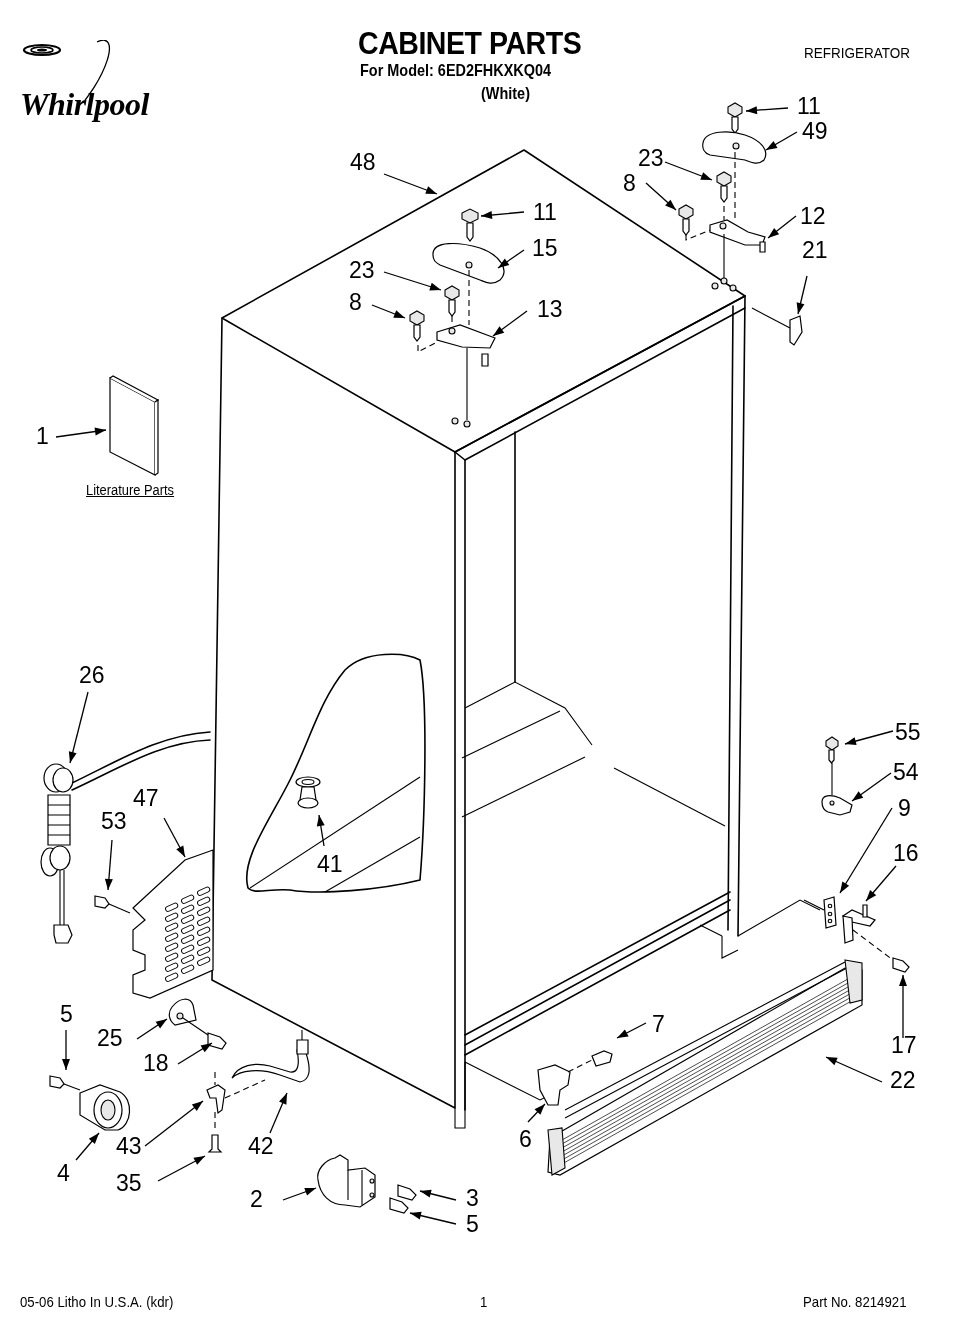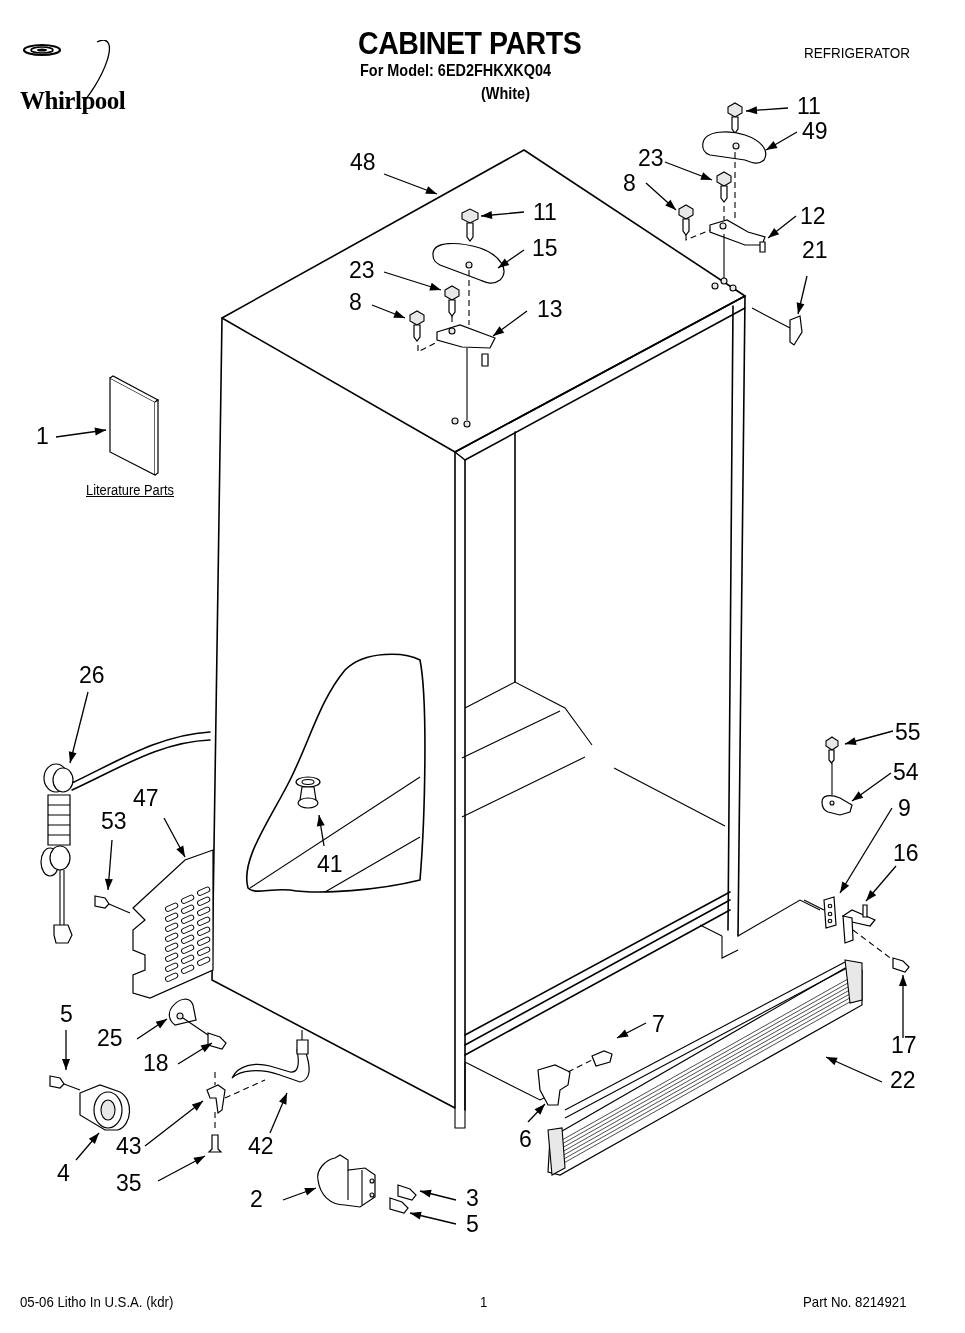--- a/index.html
+++ b/index.html
@@ -1,21 +1,21 @@
 <!DOCTYPE html>
 <html><head>
   <meta charset="utf-8">
   <style>
     html, body { margin: 0; padding: 0; background: #ffffff; }
     body { width: 965px; height: 1333px; position: relative; overflow: hidden;
            font-family: "Liberation Sans", "DejaVu Sans", sans-serif; color: #000; }
     .abs { position: absolute; }
     .brand { left: 12px; top: 40px; width: 180px; height: 60px; }
     .brand-text { position: absolute; left: 8px; top: 48px; font-family: "Liberation Serif", "DejaVu Serif", serif;
-                  font-weight: bold; font-size: 25px; letter-spacing: -0.5px; line-height: 1; }
+                  font-weight: bold; font-size: 32px; letter-spacing: -0.5px; line-height: 1; font-style: italic; }
     .title { left: 358px; top: 28px; font-weight: bold; font-size: 31px; letter-spacing: -0.5px;
              transform: scaleX(0.92); transform-origin: left top; line-height: 1; }
     .subtitle { left: 360px; top: 62px; font-weight: bold; font-size: 17px; transform: scaleX(0.85);
                 transform-origin: left top; line-height: 1; }
     .color-note { left: 481px; top: 85px; font-weight: bold; font-size: 17px; transform: scaleX(0.85);
                   transform-origin: left top; line-height: 1; }
     .category { left: 804px; top: 45px; font-size: 15px; transform: scaleX(0.9); transform-origin: left top; line-height: 1; }
     .footer { top: 1294px; font-size: 15px; line-height: 1; transform: scaleX(0.88); transform-origin: left top; }
     .footer-left { left: 20px; }
     .footer-center { left: 480px; }

